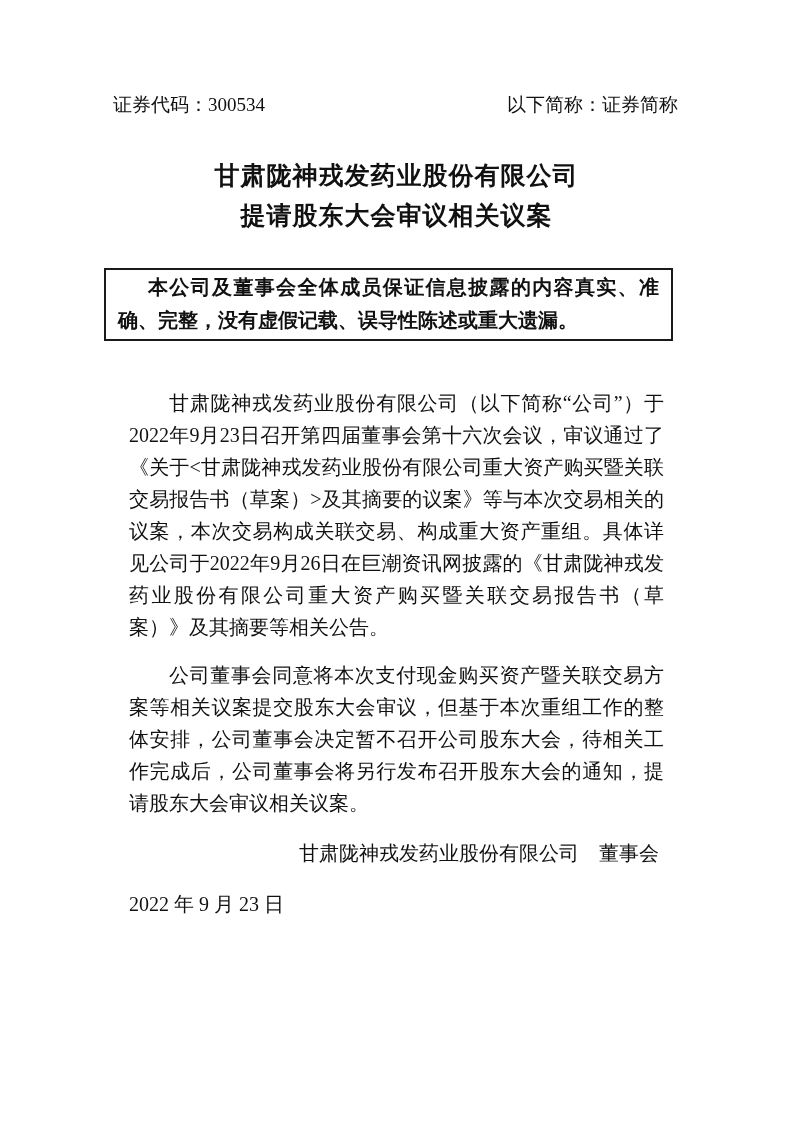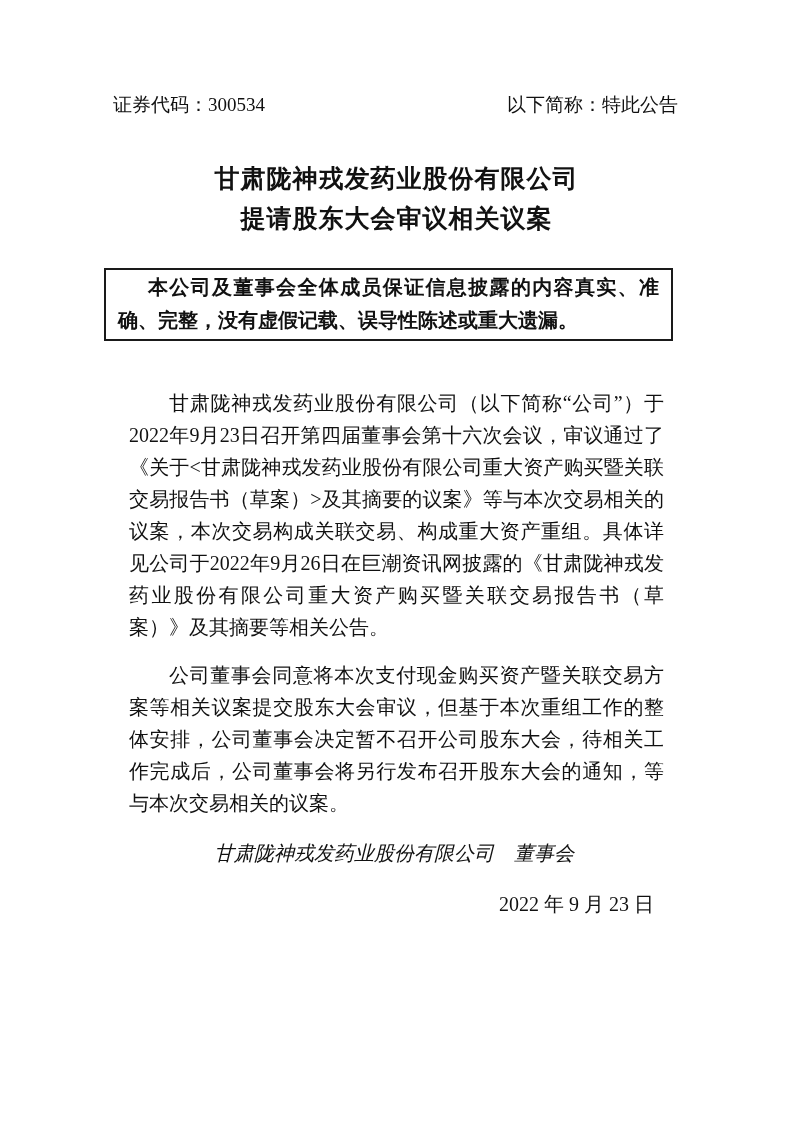--- a/index.html
+++ b/index.html
@@ -29,21 +29,21 @@
     line-height: 24px;
     white-space: nowrap;
   }
   
   .doc-title {
     position: absolute;
     top: 158px;
     left: 0;
     width: 793px;
     text-align: center;
-    font-family: Liberation Sans, sans-serif;
+    font-family: Liberation Mono, monospace;
     font-weight: bold;
     font-size: 25px;
     line-height: 40px;
     letter-spacing: 1px;
   }
   
   .notice-box {
     position: absolute;
     top: 268px;
     left: 104px;
@@ -75,51 +75,50 @@
   .para {
     text-indent: 2em;
     text-align: justify;
   }
   .closing {
     text-indent: 2em;
     margin-top: 32px !important;
   }
   .sig {
     margin-top: 17px !important;
-    text-align: center;
+    text-align: right;
     padding-right: 5px;
     line-height: 35px;
-    font-style: italic;
   }
   .sig-date {
-    text-align: right;
+    text-align: left;
     padding-right: 10px;
     line-height: 35px;
     font-family: Liberation Serif, serif;
   }
 </style>
 </head>
 <body>
 
 <div class="page">
 
   <div class="doc-header">
     <span><span>证券代码：</span><span>300534</span></span>
-    <span><span>以下简称：</span><span>特此公告</span></span>
+    <span><span>以下简称：</span><span>证券简称</span></span>
   </div>
 
   <div class="doc-title">
     <div>甘肃陇神戎发药业股份有限公司</div>
     <div>提请股东大会审议相关议案</div>
   </div>
 
   <div class="notice-box">
     <p>本公司及董事会全体成员保证信息披露的内容真实、准确、完整，没有虚假记载、误导性陈述或重大遗漏。</p>
   </div>
 
   <div class="doc-body">
     <p class="para">甘肃陇神戎发药业股份有限公司（以下简称“公司”）于 2022年9月23日召开第四届董事会第十六次会议，审议通过了《关于&lt;甘肃陇神戎发药业股份有限公司重大资产购买暨关联交易报告书（草案）&gt;及其摘要的议案》等与本次交易相关的议案，本次交易构成关联交易、构成重大资产重组。具体详见公司于2022年9月26日在巨潮资讯网披露的《甘肃陇神戎发药业股份有限公司重大资产购买暨关联交易报告书（草案）》及其摘要等相关公告。</p>
-    <p class="para">公司董事会同意将本次支付现金购买资产暨关联交易方案等相关议案提交股东大会审议，但基于本次重组工作的整体安排，公司董事会决定暂不召开公司股东大会，待相关工作完成后，公司董事会将另行发布召开股东大会的通知，等与本次交易相关的议案。</p>
+    <p class="para">公司董事会同意将本次支付现金购买资产暨关联交易方案等相关议案提交股东大会审议，但基于本次重组工作的整体安排，公司董事会决定暂不召开公司股东大会，待相关工作完成后，公司董事会将另行发布召开股东大会的通知，提请股东大会审议相关议案。</p>
     <p class="sig">甘肃陇神戎发药业股份有限公司　董事会</p>
     <p class="sig-date">2022 年 9 月 23 日</p>
   </div>
 
 </div>
 
 </body></html>

